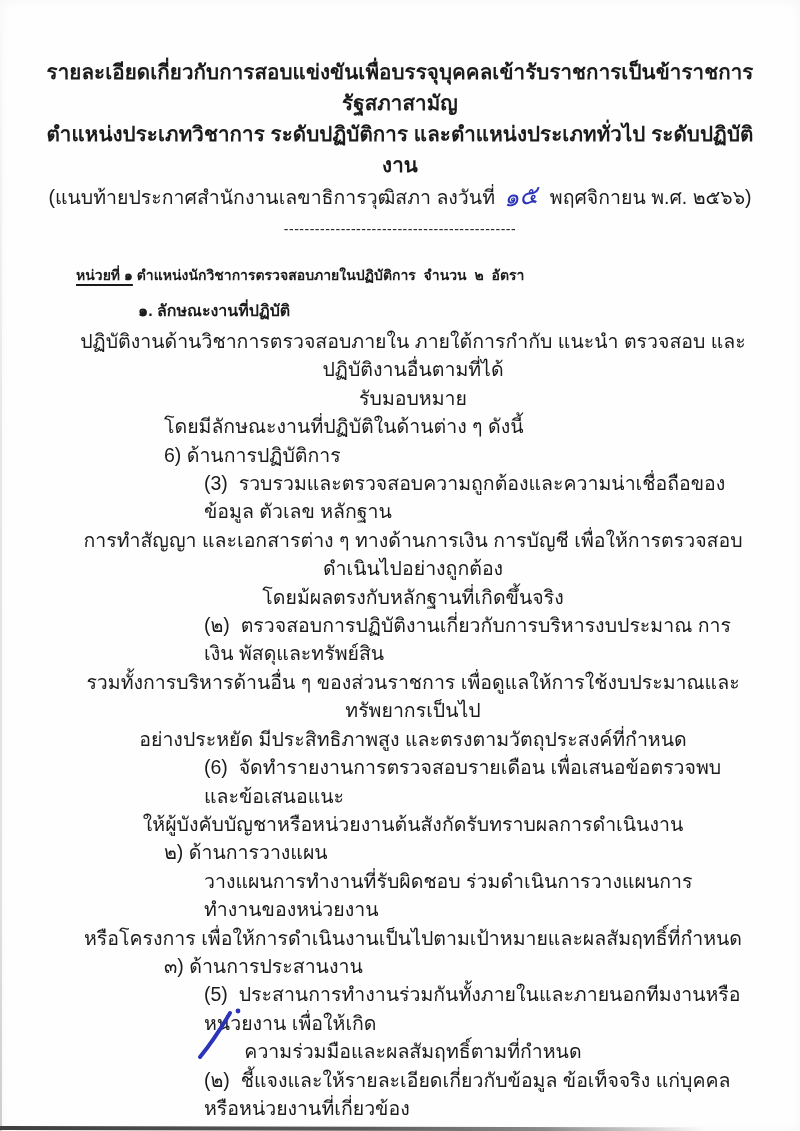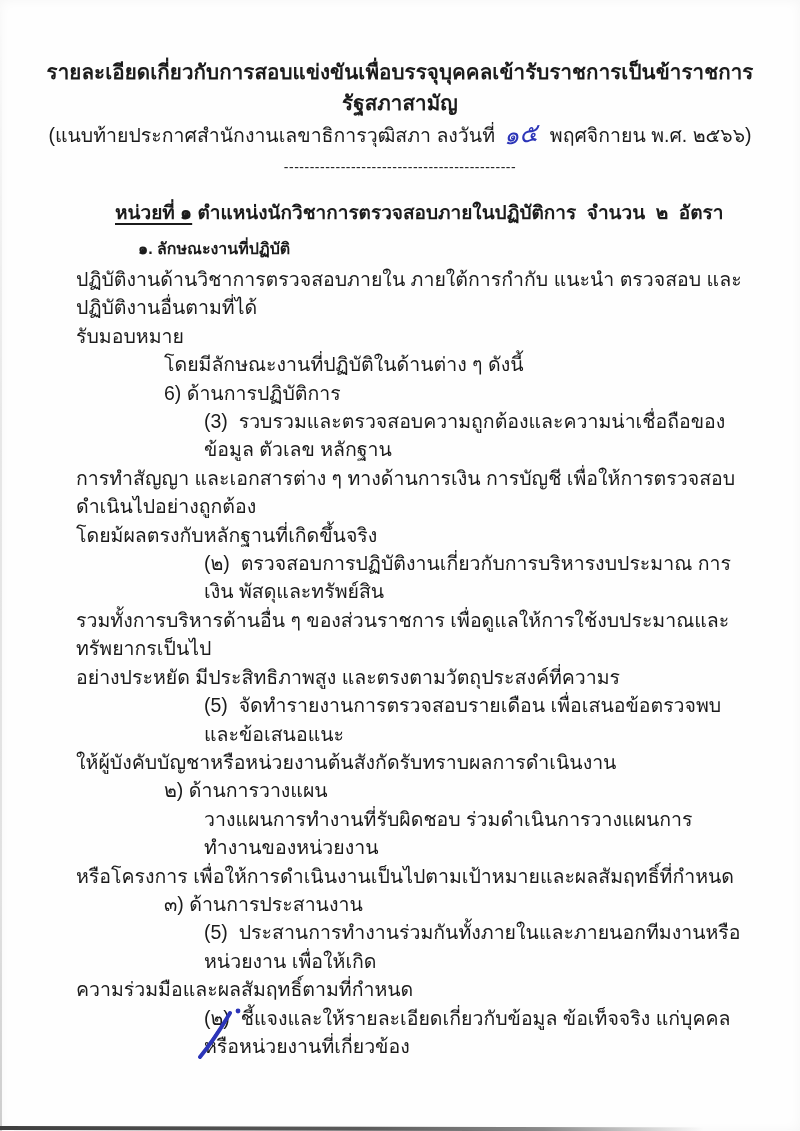--- a/index.html
+++ b/index.html
@@ -45,44 +45,43 @@
   .separator{
     font-size:14px;
     line-height:14px;
     margin-top:10px;
     letter-spacing:0.5px;
     color:#2a2a2a;
     white-space:nowrap;
   }
   .section-heading{
     margin-top:24px;
-    font-size:19px;
+    font-size:14px;
     line-height:30px;
     white-space:pre-wrap;
-    margin-left:39px;
   }
   .section-heading .underline{
     text-decoration:underline;
     text-underline-offset:4px;
     text-decoration-thickness:1.5px;
   }
   .duty-heading{
     margin:6px 0 0 62px;
     font-size:16px;
     line-height:30px;
   }
   .body-lines{
     margin-top:1px;
     font-size:19.5px;
   }
   .line{
     line-height:28.4px;
     white-space:pre-wrap;
   }
-  .ind0{padding-left:0;}
+  .ind0{padding-left:0;text-align:center;}
   .ind2{padding-left:88px;}
   .ind3{padding-left:128px;}
   .squiggle{
     position:absolute;
     left:192px;top:1004px;
     width:56px;height:62px;
   }
   .bottom-edge{
     position:absolute;
     left:0;bottom:1px;
@@ -98,40 +97,41 @@
     background:linear-gradient(to bottom,rgba(0,0,0,0) 0%,rgba(0,0,0,0.08) 40%,rgba(0,0,0,0.10) 80%,rgba(0,0,0,0.18) 100%);
   }
 </style>
 </head>
 <body>
 
 <div class="page">
 
   <header class="doc-header">
     <div class="title">รายละเอียดเกี่ยวกับการสอบแข่งขันเพื่อบรรจุบุคคลเข้ารับราชการเป็นข้าราชการรัฐสภาสามัญ</div>
+    <div class="title">ตำแหน่งประเภทวิชาการ ระดับปฏิบัติการ และตำแหน่งประเภททั่วไป ระดับปฏิบัติงาน</div>
     <div class="subtitle"><span>(แนบท้ายประกาศสำนักงานเลขาธิการวุฒิสภา ลงวันที่</span><span class="hand-date">๑๕</span><span>พฤศจิกายน พ.ศ. ๒๕๖๖)</span></div>
     <div class="separator">---------------------------------------------</div>
   </header>
 
   <div class="section-heading bold"><span class="underline">หน่วยที่ ๑</span><span> ตำแหน่งนักวิชาการตรวจสอบภายในปฏิบัติการ  จำนวน  ๒  อัตรา</span></div>
 
   <div class="duty-heading bold">๑. ลักษณะงานที่ปฏิบัติ</div>
 
   <div class="body-lines">
       <div class="line ind0">ปฏิบัติงานด้านวิชาการตรวจสอบภายใน ภายใต้การกำกับ แนะนำ ตรวจสอบ และปฏิบัติงานอื่นตามที่ได้</div>
       <div class="line ind0">รับมอบหมาย</div>
       <div class="line ind2">โดยมีลักษณะงานที่ปฏิบัติในด้านต่าง ๆ ดังนี้</div>
       <div class="line ind2">6) ด้านการปฏิบัติการ</div>
       <div class="line ind3">(3)  รวบรวมและตรวจสอบความถูกต้องและความน่าเชื่อถือของข้อมูล ตัวเลข หลักฐาน</div>
       <div class="line ind0">การทำสัญญา และเอกสารต่าง ๆ ทางด้านการเงิน การบัญชี เพื่อให้การตรวจสอบดำเนินไปอย่างถูกต้อง</div>
       <div class="line ind0">โดยม้ผลตรงกับหลักฐานที่เกิดขึ้นจริง</div>
       <div class="line ind3">(๒)  ตรวจสอบการปฏิบัติงานเกี่ยวกับการบริหารงบประมาณ การเงิน พัสดุและทรัพย์สิน</div>
       <div class="line ind0">รวมทั้งการบริหารด้านอื่น ๆ ของส่วนราชการ เพื่อดูแลให้การใช้งบประมาณและทรัพยากรเป็นไป</div>
-      <div class="line ind0">อย่างประหยัด มีประสิทธิภาพสูง และตรงตามวัตถุประสงค์ที่ความร</div>
-      <div class="line ind3">(5)  จัดทำรายงานการตรวจสอบรายเดือน เพื่อเสนอข้อตรวจพบและข้อเสนอแนะ</div>
+      <div class="line ind0">อย่างประหยัด มีประสิทธิภาพสูง และตรงตามวัตถุประสงค์ที่กำหนด</div>
+      <div class="line ind3">(6)  จัดทำรายงานการตรวจสอบรายเดือน เพื่อเสนอข้อตรวจพบและข้อเสนอแนะ</div>
       <div class="line ind0">ให้ผู้บังคับบัญชาหรือหน่วยงานต้นสังกัดรับทราบผลการดำเนินงาน</div>
       <div class="line ind2">๒) ด้านการวางแผน</div>
       <div class="line ind3">วางแผนการทำงานที่รับผิดชอบ ร่วมดำเนินการวางแผนการทำงานของหน่วยงาน</div>
       <div class="line ind0">หรือโครงการ เพื่อให้การดำเนินงานเป็นไปตามเป้าหมายและผลสัมฤทธิ์ที่กำหนด</div>
       <div class="line ind2">๓) ด้านการประสานงาน</div>
       <div class="line ind3">(5)  ประสานการทำงานร่วมกันทั้งภายในและภายนอกทีมงานหรือหน่วยงาน เพื่อให้เกิด</div>
       <div class="line ind0">ความร่วมมือและผลสัมฤทธิ์ตามที่กำหนด</div>
       <div class="line ind3">(๒)  ชี้แจงและให้รายละเอียดเกี่ยวกับข้อมูล ข้อเท็จจริง แก่บุคคลหรือหน่วยงานที่เกี่ยวข้อง</div>
     </div>
 

